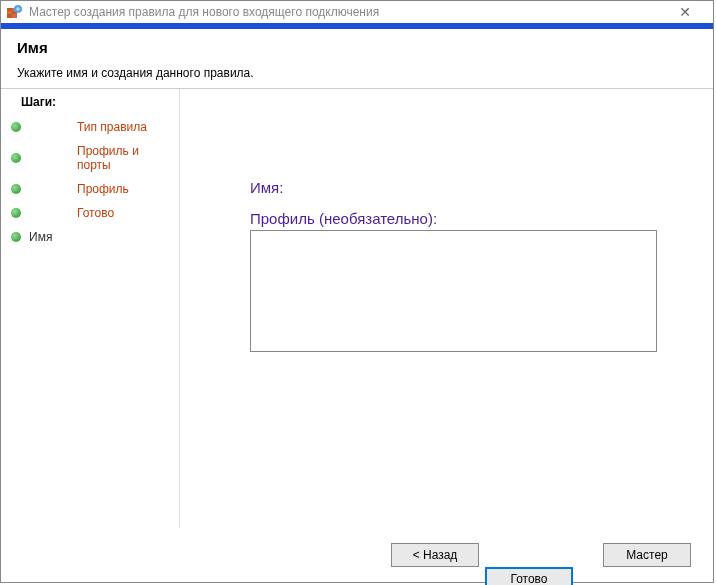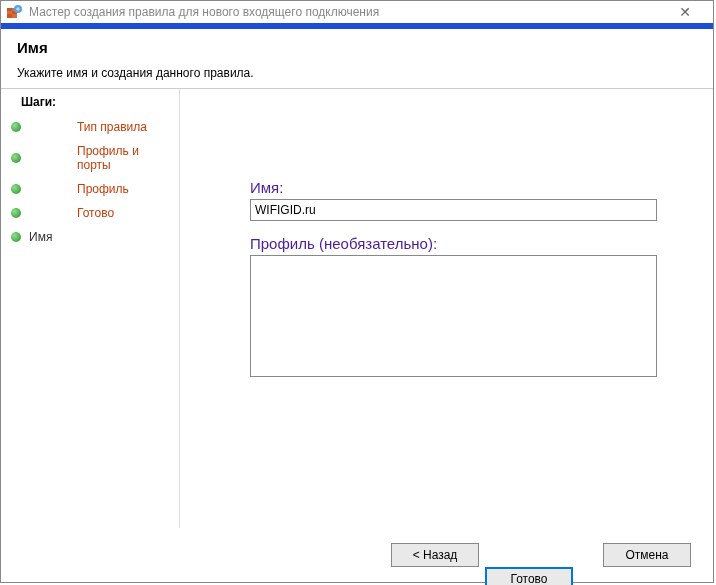--- a/index.html
+++ b/index.html
@@ -212,29 +212,28 @@
       <div class="step-item current">
         <span class="step-bullet"></span>
         <span class="step-label">Имя</span>
       </div>
     </div>
 
     <div class="main-area">
       <div class="form-area">
         <div class="field-group">
           <label class="field-label">Имя:</label>
-          <input type="text" class="text-input" value="WIFIGID.ru" style="">
         </div>
         <div class="field-group">
           <label class="field-label">Профиль (необязательно):</label>
           <textarea class="textarea-input" style=""></textarea>
         </div>
       </div>
     </div>
   </div>
 
   <div class="footer">
     <button class="btn">&lt; Назад</button>
     <button class="btn default">Готово</button>
     <span class="btn-spacer"></span>
-    <button class="btn">Отмена</button>
+    <button class="btn">Мастер</button>
   </div>
 </div>
 
 </body></html>

